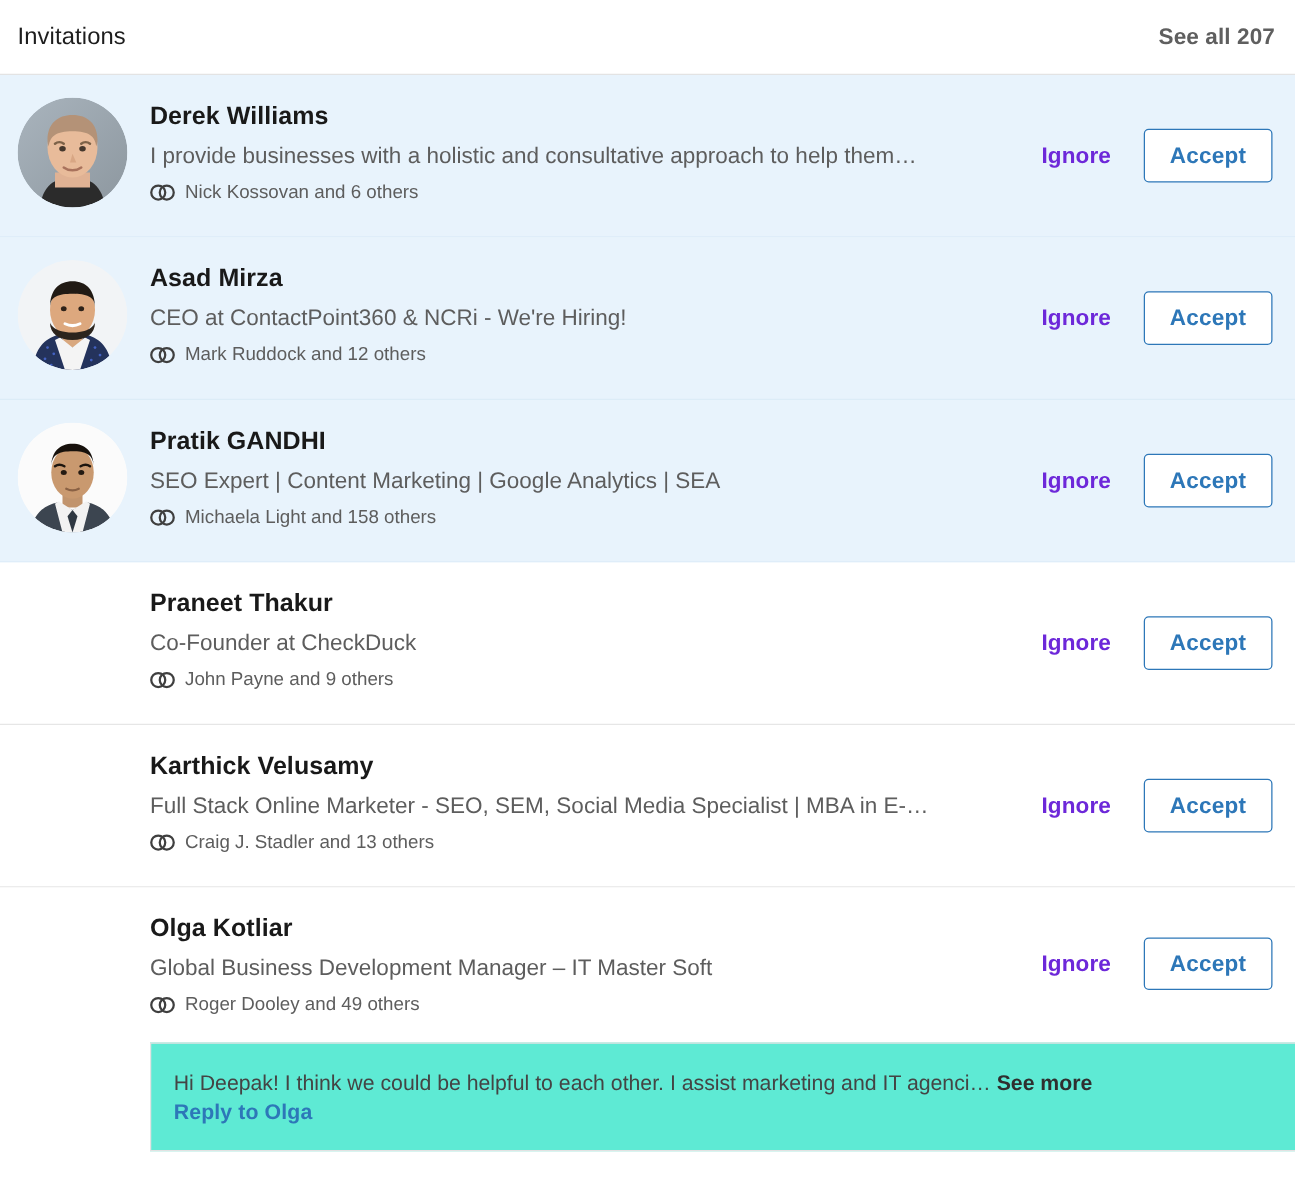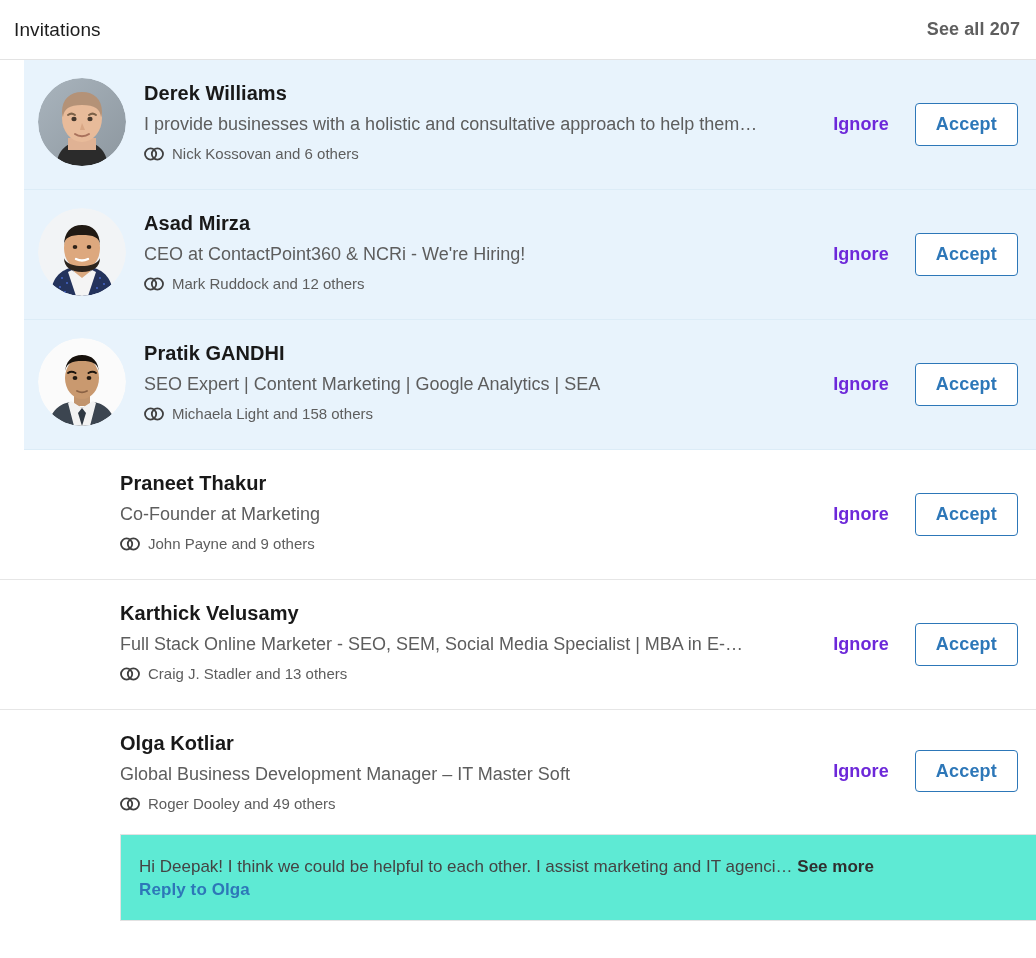--- a/index.html
+++ b/index.html
@@ -43,21 +43,21 @@
   .invite-list { display: block; }
 
   .invite-row {
     display: flex;
     align-items: flex-start;
     padding: 16px 16px 16px 14px;
     border-bottom: 1px solid #e6e6e6;
     background: #ffffff;
     min-height: 130px;
   }
-  .invite-row.unread { background: #e8f3fc; border-bottom-color: #dcecf7; margin-left: 24px; }
+  .invite-row.unread { background: #e8f3fc; border-bottom-color: #dcecf7; }
   .invite-row.no-avatar .avatar-wrap { visibility: hidden; }
   .invite-row.with-message { flex-wrap: wrap; border-bottom: none; padding-bottom: 0; }
 
   .avatar-wrap {
     flex: 0 0 88px;
     width: 88px; height: 88px;
     margin-right: 18px;
     margin-top: 2px;
   }
   .avatar {
@@ -339,21 +339,21 @@
           <button class="ignore-btn">Ignore</button>
           <button class="accept-btn">Accept</button>
         </div>
       </div>
       <div class="invite-row no-avatar">
         <div class="avatar-wrap">
           <span class="avatar"></span>
         </div>
         <div class="invite-body">
           <div><span class="invite-name">Praneet Thakur</span></div>
-          <div class="invite-headline">Co-Founder at Marketing</div>
+          <div class="invite-headline">Co-Founder at CheckDuck</div>
           <div class="invite-mutual">
             <span class="mutual-icon">
               <svg width="20" height="14" viewBox="0 0 20 14" xmlns="http://www.w3.org/2000/svg">
                 <circle cx="6.6" cy="7" r="5.6" fill="none" stroke="#3f3f3f" stroke-width="1.8"></circle>
                 <circle cx="13.4" cy="7" r="5.6" fill="none" stroke="#3f3f3f" stroke-width="1.8"></circle>
               </svg>
             </span>
             <span>John Payne and 9 others</span>
           </div>
         </div>

